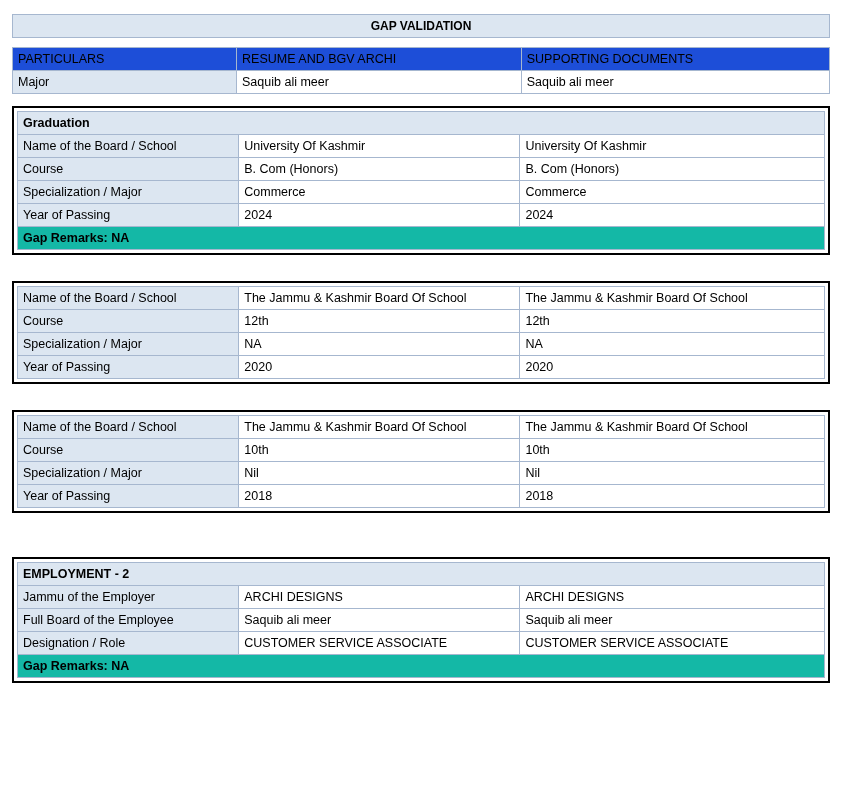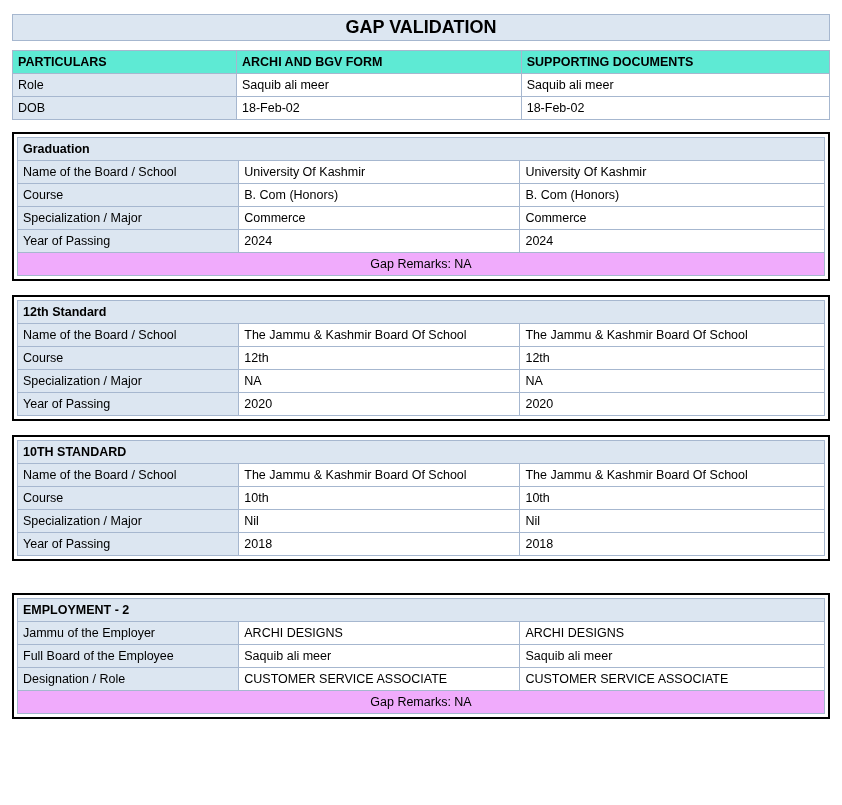--- a/index.html
+++ b/index.html
@@ -16,21 +16,21 @@
     position: relative;
     overflow: hidden;
   }
   .page {
     padding: 14px 12px 0 12px;
     box-sizing: border-box;
   }
   
   .block {
     border: 2px solid #000000;
-    margin-bottom: 8px;
+    margin-bottom: 20px;
     padding: 3px;
     box-sizing: border-box;
   }
   table.grid {
     width: 100%;
     border-collapse: collapse;
     table-layout: fixed;
   }
   table.grid td {
     border: 1px solid #a6b7cf;
@@ -44,37 +44,36 @@
   
   col.c1 { width: 218px; }
   col.c2 { width: 277px; }
   col.c3 { width: 300px; }
 
   .title-row td {
     background: #dce6f1;
     text-align: center;
     font-weight: bold;
     height: 22px;
-    font-size: 18px;
+    font-size: 12px;
   }
   .hdr td {
-    background: #5eead4;
-    font-weight: bold;
+    background: #1d4ed8;
+    font-weight: normal;
   }
   .label-cell {
     background: #dce6f1;
   }
   .section-head td {
     background: #dce6f1;
     font-weight: bold;
   }
   .remarks td {
-    background: #f0abfc;
-    font-weight: normal;
-    text-align: center;
+    background: #14b8a6;
+    font-weight: bold;
   }
   .spacer {
     height: 18px;
   }
 </style>
 </head>
 <body>
 
 <div class="page">
 
@@ -96,32 +95,27 @@
   <div>
     <table class="grid">
       <colgroup>
           <col class="c1">
           <col class="c2">
           <col class="c3">
         </colgroup>
       <tbody>
           <tr class="hdr">
         <td>PARTICULARS</td>
-        <td>ARCHI AND BGV FORM</td>
+        <td>RESUME AND BGV ARCHI</td>
         <td>SUPPORTING DOCUMENTS</td>
       </tr>
       <tr>
-        <td class="label-cell">Role</td>
-        <td>Saquib ali meer</td>
-        <td>Saquib ali meer</td>
-      </tr>
-      <tr>
-        <td class="label-cell">DOB</td>
-        <td>18-Feb-02</td>
-        <td>18-Feb-02</td>
+        <td class="label-cell">Major</td>
+        <td>Saquib ali meer</td>
+        <td>Saquib ali meer</td>
       </tr>
     </tbody>
       </table>
   </div>
 
   <div style="height:12px"></div>
 
   <div class="block">
     <table class="grid">
       <colgroup>
@@ -163,23 +157,20 @@
   <div style="height:6px"></div>
 
   <div class="block">
     <table class="grid">
       <colgroup>
           <col class="c1">
           <col class="c2">
           <col class="c3">
         </colgroup>
       <tbody>
-          <tr class="section-head">
-        <td colspan="3">12th Standard</td>
-      </tr>
       <tr>
         <td class="label-cell">Name of the Board / School</td>
         <td>The Jammu &amp; Kashmir Board Of School</td>
         <td>The Jammu &amp; Kashmir Board Of School</td>
       </tr>
       <tr>
         <td class="label-cell">Course</td>
         <td>12th</td>
         <td>12th</td>
       </tr>
@@ -200,23 +191,20 @@
   <div style="height:6px"></div>
 
   <div class="block">
     <table class="grid">
       <colgroup>
           <col class="c1">
           <col class="c2">
           <col class="c3">
         </colgroup>
       <tbody>
-          <tr class="section-head">
-        <td colspan="3">10TH STANDARD</td>
-      </tr>
       <tr>
         <td class="label-cell">Name of the Board / School</td>
         <td>The Jammu &amp; Kashmir Board Of School</td>
         <td>The Jammu &amp; Kashmir Board Of School</td>
       </tr>
       <tr>
         <td class="label-cell">Course</td>
         <td>10th</td>
         <td>10th</td>
       </tr>

